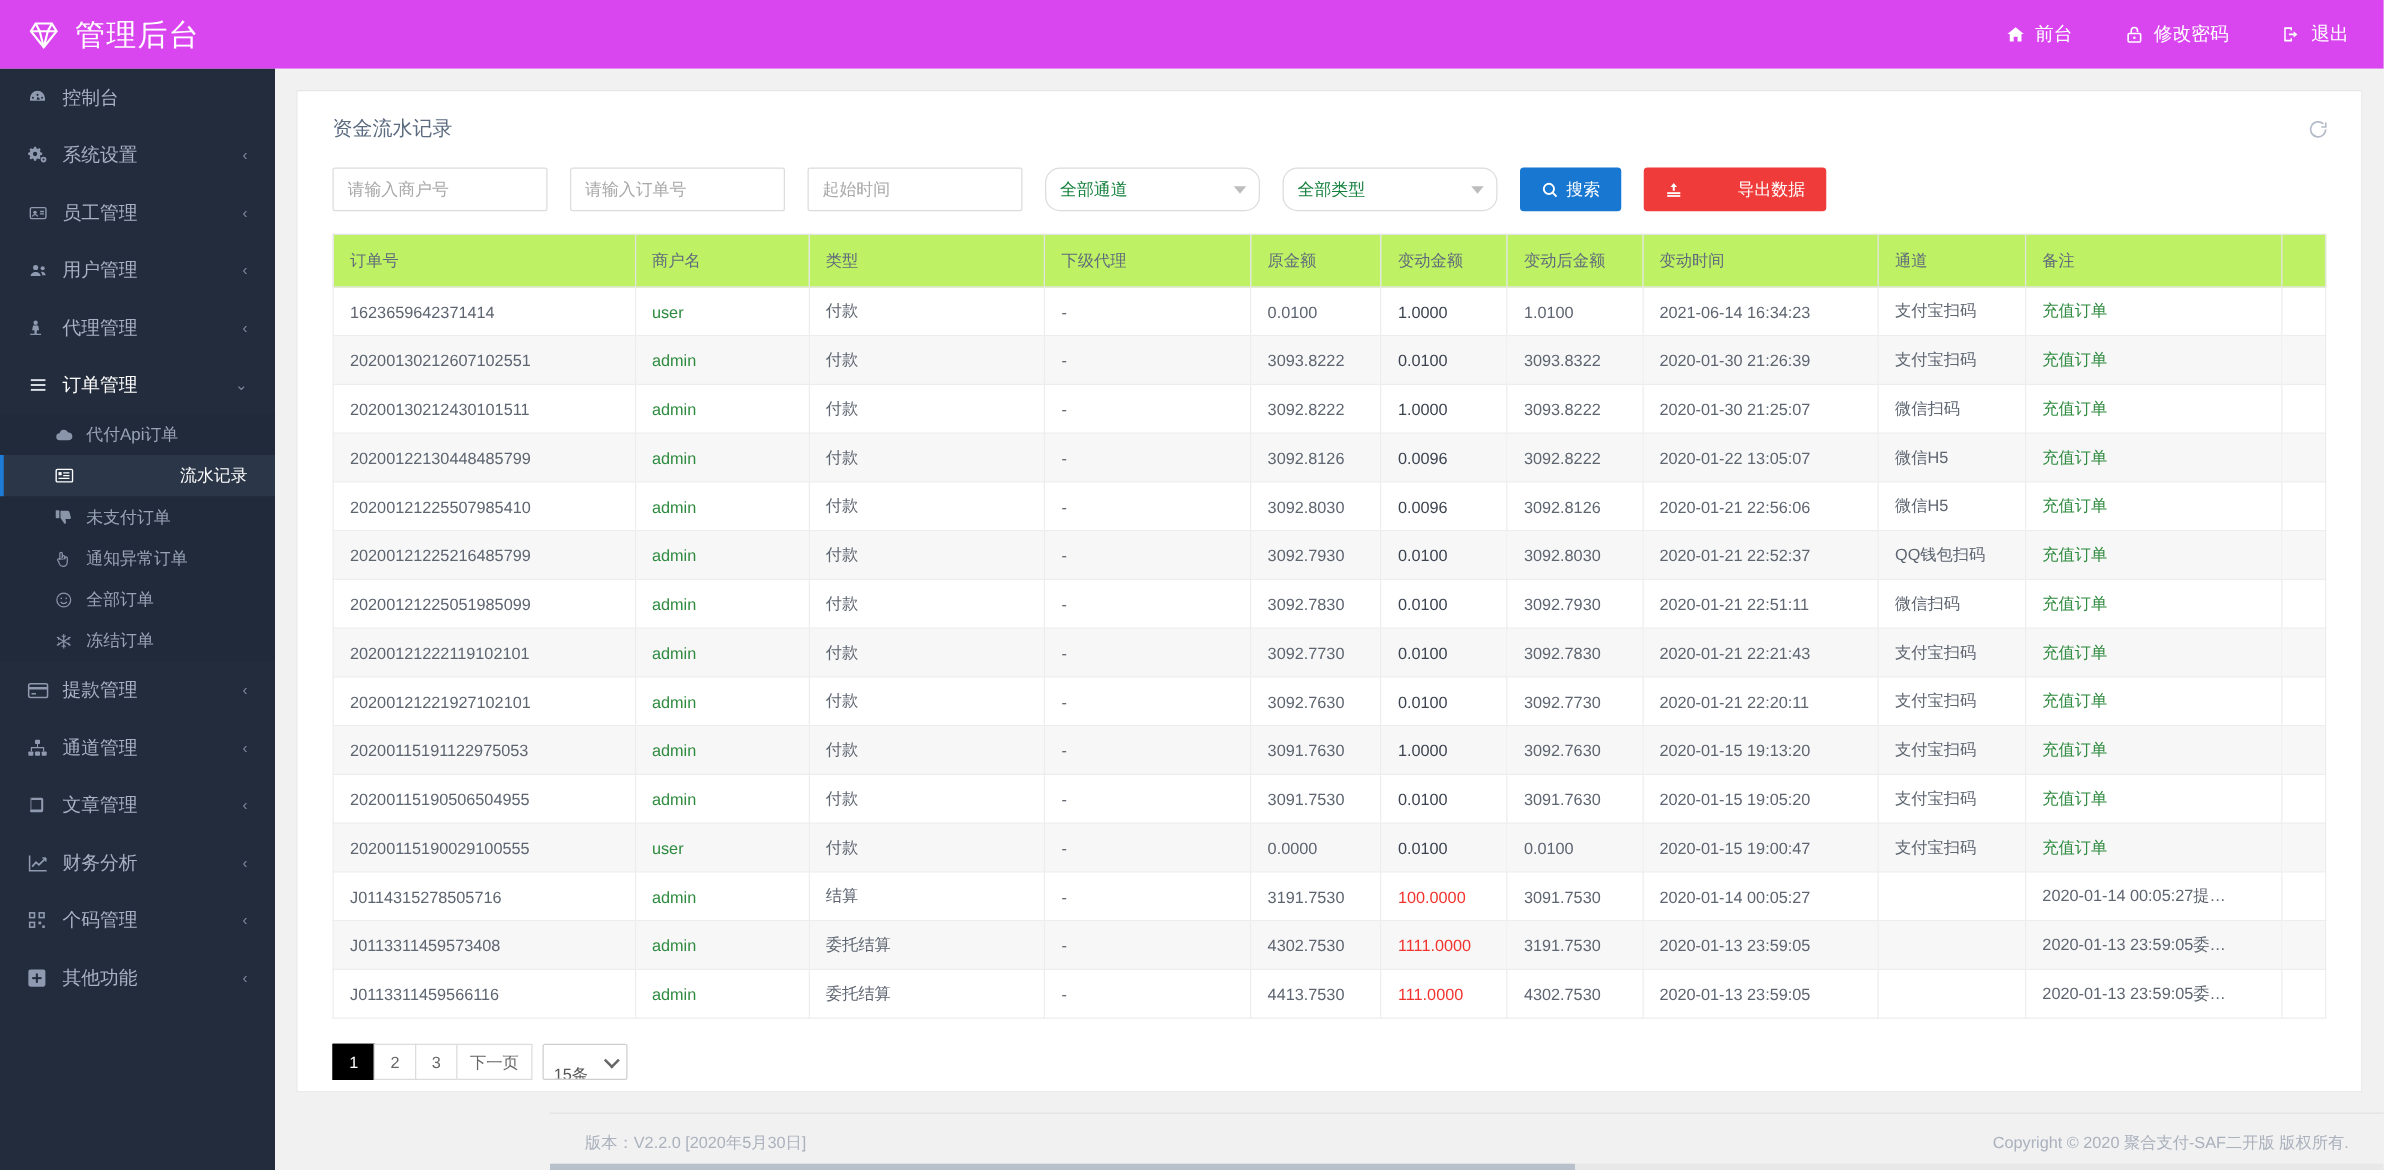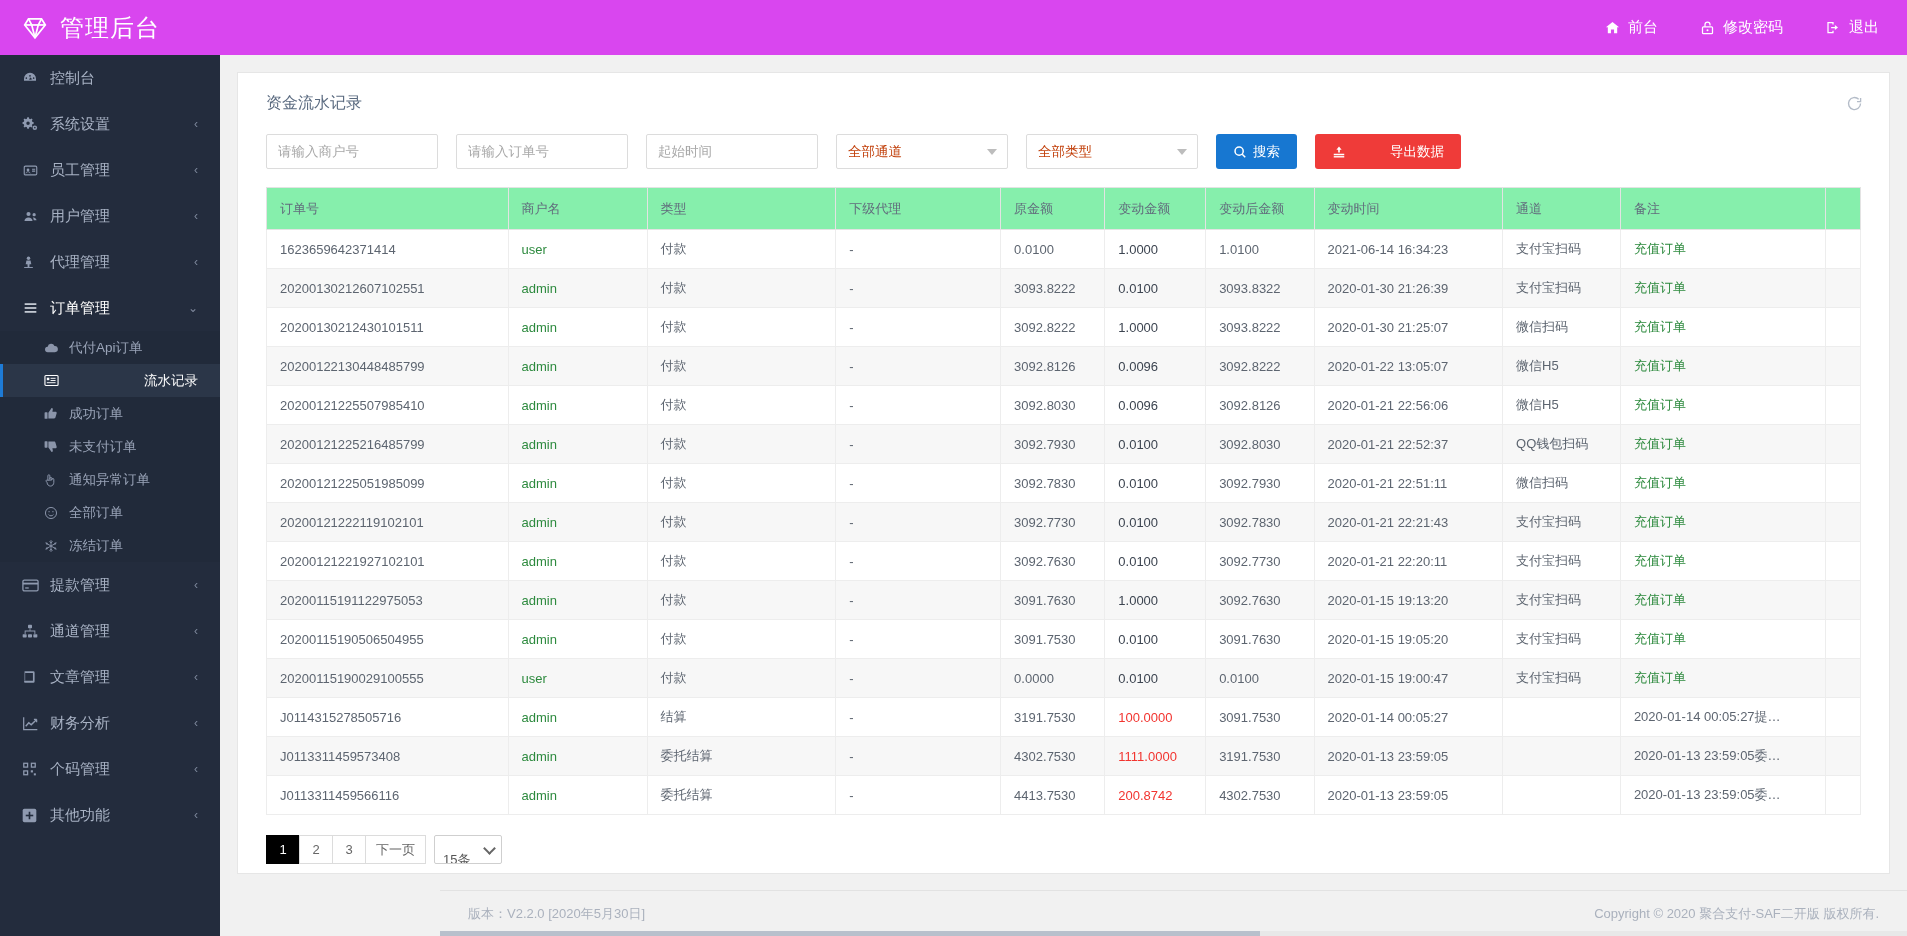--- a/index.html
+++ b/index.html
@@ -90,21 +90,21 @@
   }
   .f-input {
     width: 172px; height: 35px; border: 1px solid #dcdcdc; background: #fff;
     border-radius: 2px; padding: 0 11px; font-size: 13.5px; color: #555;
     font-family: "Liberation Sans", sans-serif;
   }
   .f-input::placeholder { color: #a8a8a8; }
   .f-select-wrap { position: relative; width: 172px; height: 35px; }
   .f-select {
     width: 100%; height: 100%; border: 1px solid #dcdcdc; background: #fff;
-    border-radius: 2px; padding: 0 26px 0 11px; font-size: 13.5px; color: #c2410c;
+    border-radius: 12px; padding: 0 26px 0 11px; font-size: 13.5px; color: #15803d;
     appearance: none; -webkit-appearance: none;
     font-family: "Liberation Sans", sans-serif;
   }
   .sel-caret {
     position: absolute; right: 11px; top: 50%; margin-top: -3px;
     width: 0; height: 0; border-left: 5px solid transparent;
     border-right: 5px solid transparent; border-top: 6px solid #bdbdbd;
     pointer-events: none;
   }
   .btn {
@@ -114,21 +114,21 @@
     font-family: "Liberation Sans", sans-serif;
   }
   .btn-search { background: #1777d1; }
   .btn-export { background: #ef3b39; gap: 44px; }
   .btn svg { display: block; }
 
   
   .table-wrap { padding: 18px 28px 0 28px; }
   table { width: 100%; border-collapse: collapse; font-size: 13px; }
   thead th {
-    background: #86efac; color: #616b7c; font-weight: normal;
+    background: #bef264; color: #616b7c; font-weight: normal;
     text-align: left; height: 42px; padding: 0 13px;
     border: 1px solid #e3e3e3; white-space: nowrap;
   }
   tbody td {
     height: 39px; padding: 0 13px; color: #5d6570;
     border: 1px solid #ededed; white-space: nowrap;
     overflow: hidden; text-overflow: ellipsis;
   }
   tbody tr:nth-child(even) { background: #f7f7f7; }
   td.merchant { color: #2d8a3e; }
@@ -319,29 +319,20 @@
       </div>
       <div class="sub-item active">
         <span class="si-icon">
           <svg width="15" height="13" viewBox="0 0 24 20" fill="none" stroke="currentColor" stroke-width="1.8">
               <rect x="1.5" y="2" width="21" height="16" rx="1.5"></rect>
               <rect x="4.5" y="5.5" width="4" height="4" fill="currentColor" stroke="none"></rect>
               <path d="M10.5 6.5h8M10.5 10h8M4.5 13.5h14" stroke-width="1.5"></path>
             </svg>
         </span>
         <span class="si-label">流水记录</span>
-      </div>
-      <div class="sub-item">
-        <span class="si-icon">
-          <svg width="14" height="13" viewBox="0 0 24 22" fill="currentColor">
-              <rect x="1" y="9" width="5" height="11" rx="1"></rect>
-              <path d="M7.5 9.5 13 1.5c1.6 0 2.4 1.2 2.1 2.6L14.4 8h5.3c1.5 0 2.4 1.2 2 2.6l-2 7c-.3 1.1-1.1 1.9-2.3 1.9H7.5z"></path>
-            </svg>
-        </span>
-        <span class="si-label">成功订单</span>
       </div>
       <div class="sub-item">
         <span class="si-icon">
           <svg width="14" height="13" viewBox="0 0 24 22" fill="currentColor">
               <rect x="1" y="2" width="5" height="11" rx="1"></rect>
               <path d="M7.5 12.5 13 20.5c1.6 0 2.4-1.2 2.1-2.6L14.4 14h5.3c1.5 0 2.4-1.2 2-2.6l-2-7C19.4 3.3 18.6 2.5 17.4 2.5H7.5z"></path>
             </svg>
         </span>
         <span class="si-label">未支付订单</span>
       </div>
@@ -706,21 +697,21 @@
                 <td class="c-channel"></td>
                 <td class="c-remark">2020-01-13 23:59:05委…</td>
                 <td class="c-tail"></td>
               </tr>
               <tr>
                 <td class="c-order">J0113311459566116</td>
                 <td class="c-mer merchant">admin</td>
                 <td class="c-type">委托结算</td>
                 <td class="c-agent">-</td>
                 <td class="c-orig">4413.7530</td>
-                <td class="c-delta amt-red">200.8742</td>
+                <td class="c-delta amt-red">111.0000</td>
                 <td class="c-after">4302.7530</td>
                 <td class="c-time">2020-01-13 23:59:05</td>
                 <td class="c-channel"></td>
                 <td class="c-remark">2020-01-13 23:59:05委…</td>
                 <td class="c-tail"></td>
               </tr>
             </tbody>
         </table>
       </div>
 

